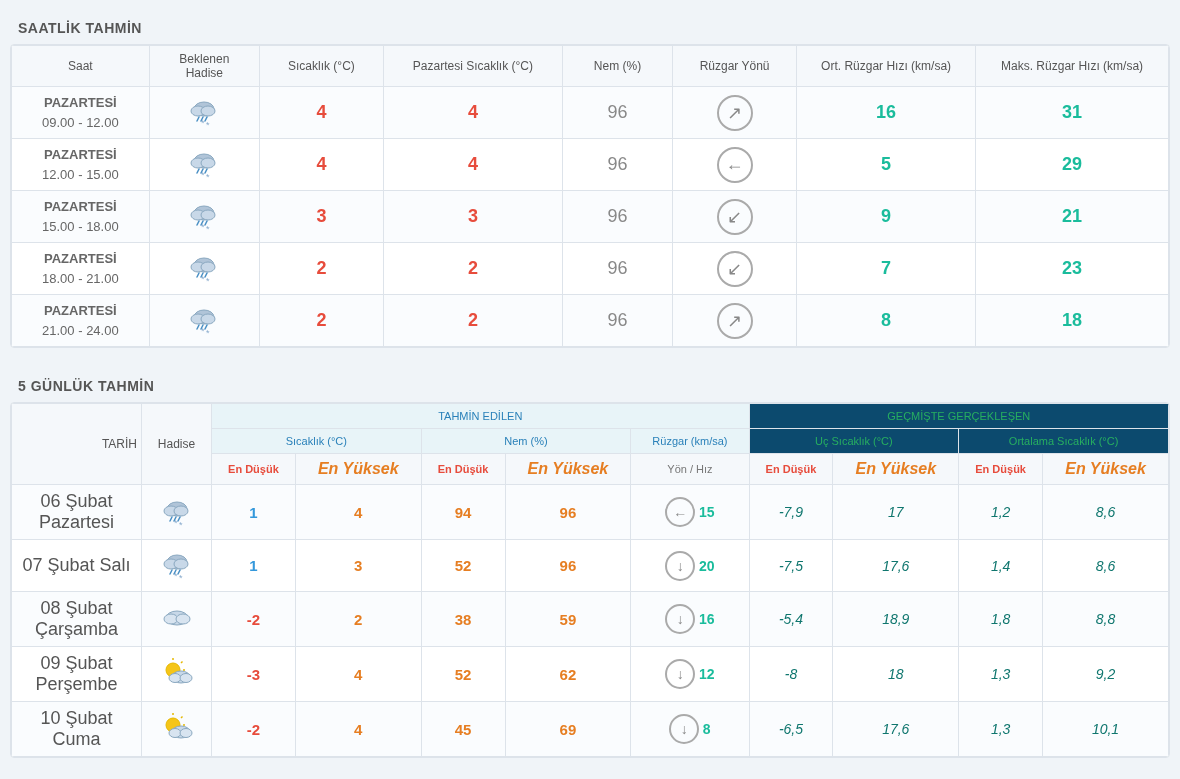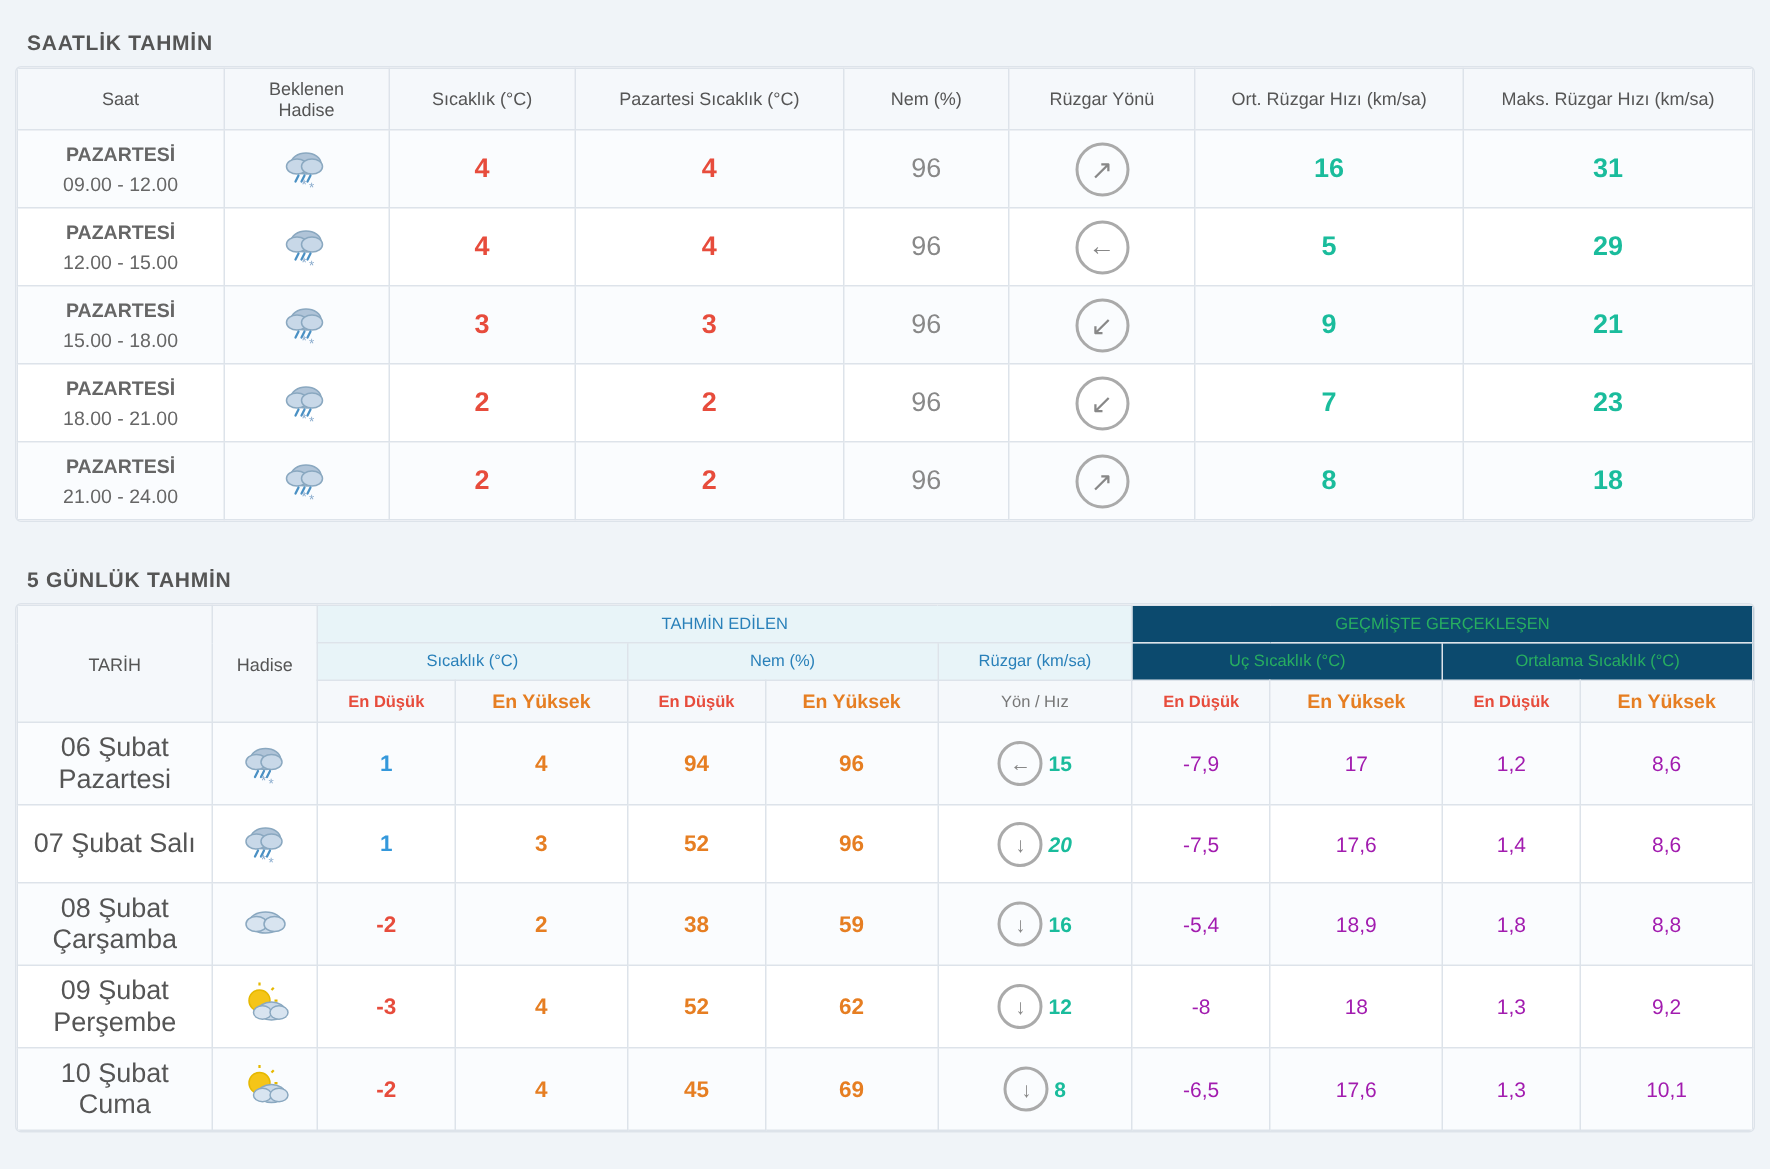--- a/index.html
+++ b/index.html
@@ -73,26 +73,26 @@
       background: #e8f4f8;
       color: #2980b9;
       font-size: 11px;
     }
     .sub-header-gecmis {
       background: #0c4a6e;
       color: #27ae60;
       font-size: 11px;
     }
     .label-red { color: #e74c3c; font-size: 11px; font-weight: bold; }
-    .label-orange { color: #e67e22; font-size: 13px; font-weight: bold; }
+    .label-orange { color: #e67e22; font-size: 16px; font-weight: bold; font-style: italic; }
     .num-blue { color: #3498db; font-size: 15px; font-weight: bold; }
     .num-red { color: #e74c3c; font-size: 15px; font-weight: bold; }
     .num-orange { color: #e67e22; font-size: 15px; font-weight: bold; }
     .num-teal { color: #1abc9c; font-size: 15px; font-weight: bold; }
-    .num-gray { color: #a21caf; font-size: 14px; }
+    .num-gray { color: #0f766e; font-size: 14px; font-style: italic; }
     .date-cell { color: #555; font-size: 18px; }
     .yön-label { color: #777; font-size: 11px; }
     .wind-dir-sm {
       display: inline-flex;
       align-items: center;
       justify-content: center;
       width: 30px;
       height: 30px;
       border-radius: 50%;
       border: 2px solid #aaa;
@@ -327,21 +327,21 @@
       </tbody>
   </table>
 </div>
 
 <div class="section-title">5 GÜNLÜK TAHMİN</div>
 
 <div class="table-wrapper">
   <table>
     <thead>
       <tr>
-        <th rowspan="3" style="width:130px;">TARİH</th>
+        <th rowspan="3" style="width:130px;text-align:right;">TARİH</th>
         <th rowspan="3" style="width:70px;">Hadise</th>
         <th colspan="5" class="sub-header-tahmin">TAHMİN EDİLEN</th>
         <th colspan="4" class="sub-header-gecmis">GEÇMİŞTE GERÇEKLEŞEN</th>
       </tr>
       <tr>
         <th colspan="2" class="sub-header-tahmin">Sıcaklık (°C)</th>
         <th colspan="2" class="sub-header-tahmin">Nem (%)</th>
         <th colspan="1" class="sub-header-tahmin">Rüzgar (km/sa)</th>
         <th colspan="2" class="sub-header-gecmis">Uç Sıcaklık (°C)</th>
         <th colspan="2" class="sub-header-gecmis">Ortalama Sıcaklık (°C)</th>
@@ -427,21 +427,21 @@
     </td>
     <td>
       <span class="num-orange">3</span>
     </td>
     <td>
       <span class="num-orange">52</span>
     </td>
     <td>
       <span class="num-orange">96</span>
     </td>
-    <td style="white-space:nowrap;font-style:italic;">
+    <td style="white-space:nowrap;">
       <div class="wind-dir-sm">↓</div>
       <span class="num-teal" style="font-size:14px;">20</span>
     </td>
     <td>
       <span class="num-gray">-7,5</span>
     </td>
     <td>
       <span class="num-gray">17,6</span>
     </td>
     <td>

